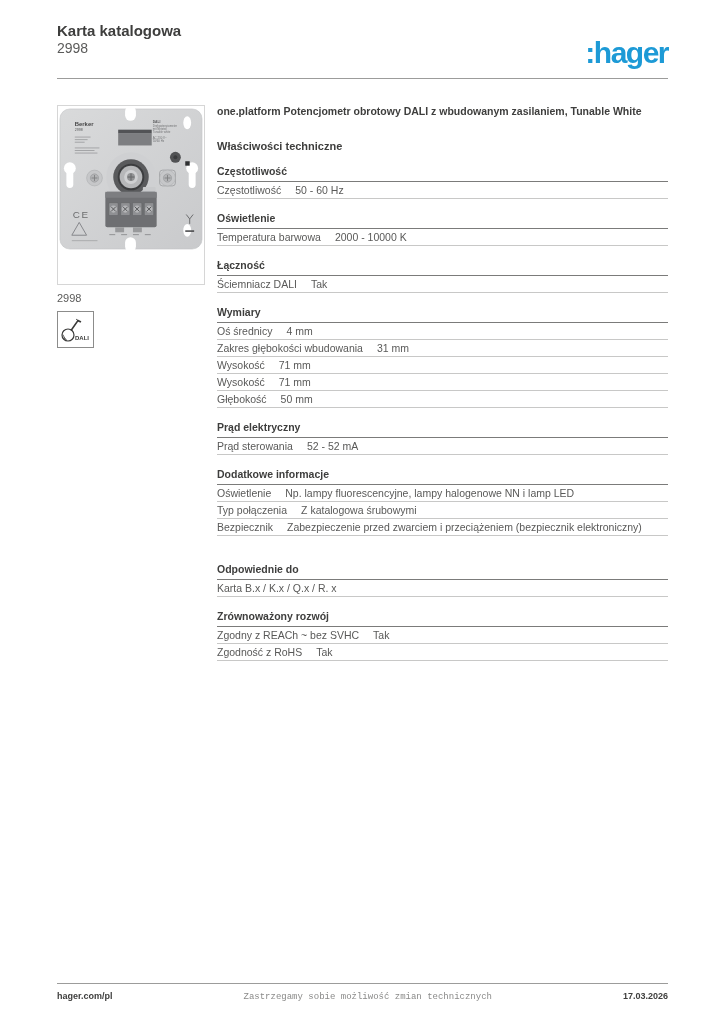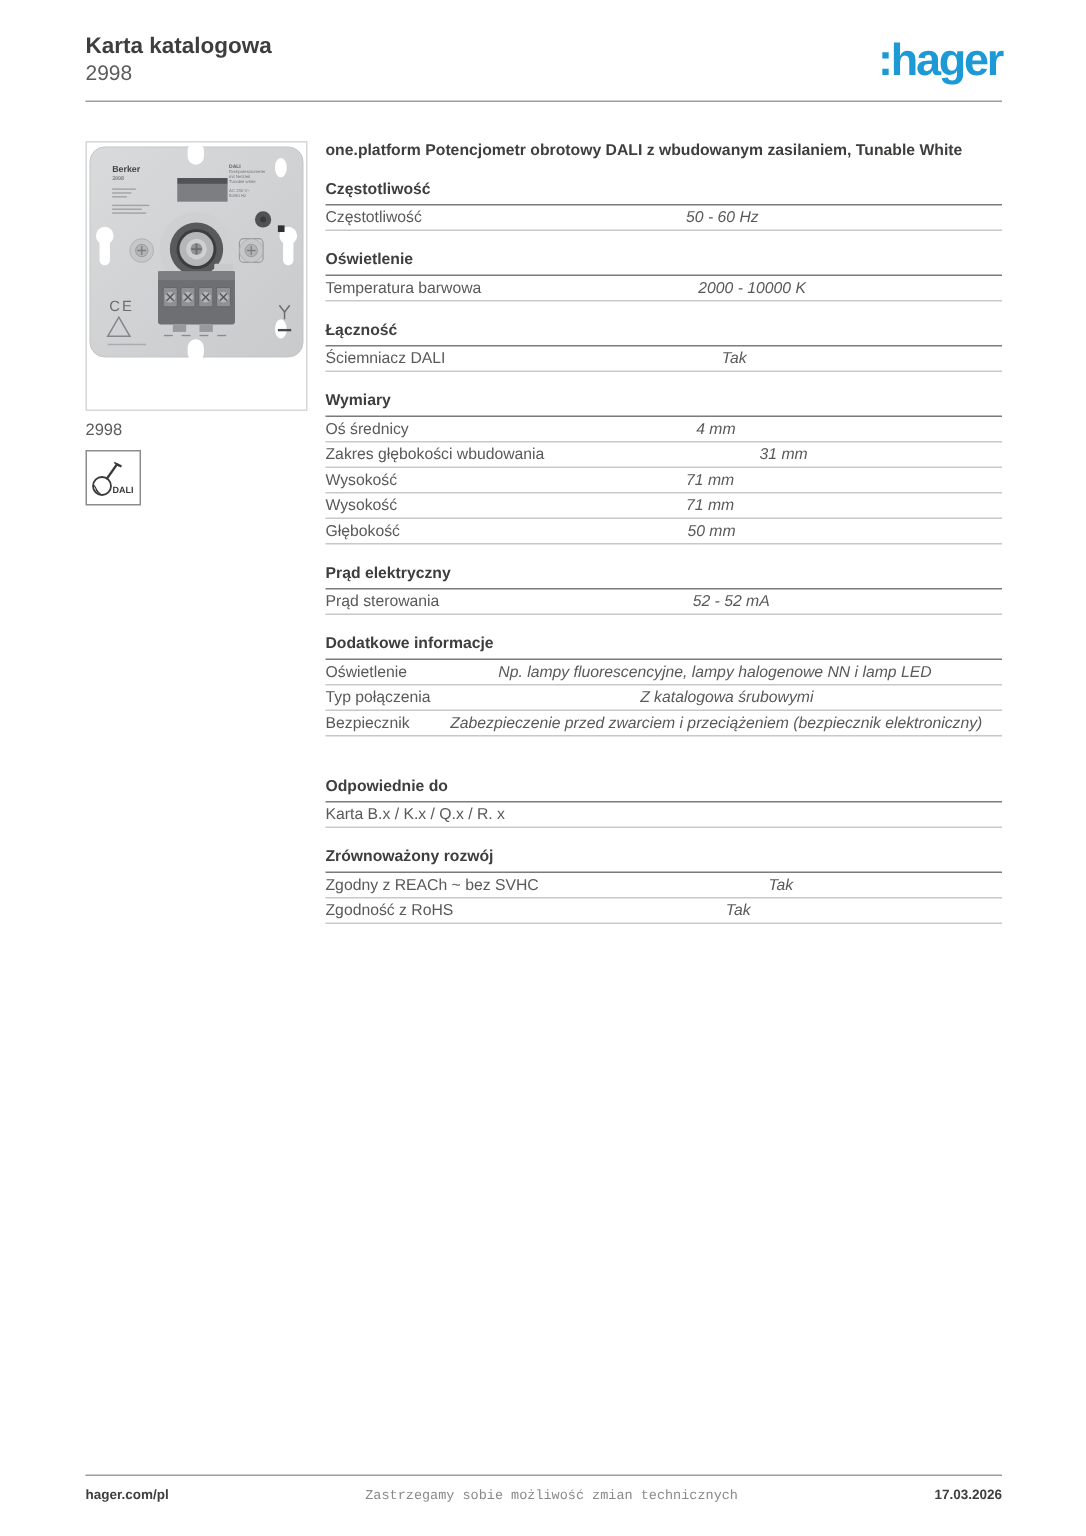--- a/index.html
+++ b/index.html
@@ -11,21 +11,21 @@
   }
   
   .header {
     display:flex; justify-content:space-between; align-items:flex-start;
     padding:22px 56px 0 57px;
   }
   .doc-type { font-size:15px; font-weight:bold; color:#3e3e3d; line-height:18px; }
   .doc-number { font-size:14px; color:#5b5b5a; line-height:17px; }
   .brand-logo {
     font-size:30px; font-weight:bold; color:#1d9ad6;
-    letter-spacing:-1.5px; line-height:30px; margin-top:4px;
+    letter-spacing:-1.5px; line-height:30px; margin-top:16px;
   }
   .header-rule { margin:10px 56px 0 57px; border:none; border-top:1px solid #9c9c9b; }
   
   .main { display:flex; padding:26px 56px 0 57px; }
   .left-col { width:148px; flex-shrink:0; margin-right:12px; }
   .product-photo {
     width:148px; height:180px; border:1px solid #d6d6d6; background:#fff;
   }
   .photo-caption { margin-top:7px; font-size:11px; color:#5b5b5a; }
   .dali-badge {
@@ -41,21 +41,21 @@
     font-size:10.5px; font-weight:bold; color:#3e3e3d;
     padding-bottom:4px; border-bottom:1px solid #7b7b7a;
   }
   .spec-row {
     display:flex; justify-content:space-between; gap:14px;
     border-bottom:1px solid #c8c8c7; padding:2px 0 2px 0;
     font-size:10.5px; color:#595958; line-height:12px;
   }
   .row-label { flex-shrink:0; max-width:42%; }
   .row-label.full { max-width:100%; }
-  .row-value { flex:1; text-align:center;font-style:italic; }
+  .row-value { flex:1; text-align:left; }
   
   .footer {
     position:absolute; left:57px; right:56px; bottom:22px;
     border-top:1px solid #9c9c9b; padding-top:7px;
     display:flex; justify-content:space-between; align-items:baseline;
     font-size:9px;
   }
   .footer-left  { font-weight:bold; color:#3e3e3d; }
   .footer-center{ color:#8a8a89;font-family:Liberation Mono, monospace; }
   .footer-right { font-weight:bold; color:#3e3e3d;text-align:center; }
@@ -191,20 +191,21 @@
           <line x1="4.8" y1="22.5" x2="7.4" y2="27.4" stroke="#3a3a39" stroke-width="0.8"></line>
           <path d="M13 18.5 L20 8.5 l3 1.5" fill="none" stroke="#3a3a39" stroke-width="1.5"></path>
           <path d="M18.2 7.2 l3.4 2.6" fill="none" stroke="#3a3a39" stroke-width="1"></path>
           <text x="17" y="27.5" font-size="6" font-weight="bold" fill="#3a3a39">DALI</text>
         </svg>
       </div>
     </div>
 
     <div class="right-col">
       <div class="product-title">one.platform Potencjometr obrotowy DALI z wbudowanym zasilaniem, Tunable White</div>
+      <div class="properties-heading">Właściwości techniczne</div>
       <div>
           <section class="spec-section">
             <div class="section-title">Częstotliwość</div>
             <div class="spec-row">
               <span class="row-label">Częstotliwość</span>
               <span class="row-value">50 - 60 Hz</span>
             </div>
           </section>
           <section class="spec-section">
             <div class="section-title">Oświetlenie</div>

